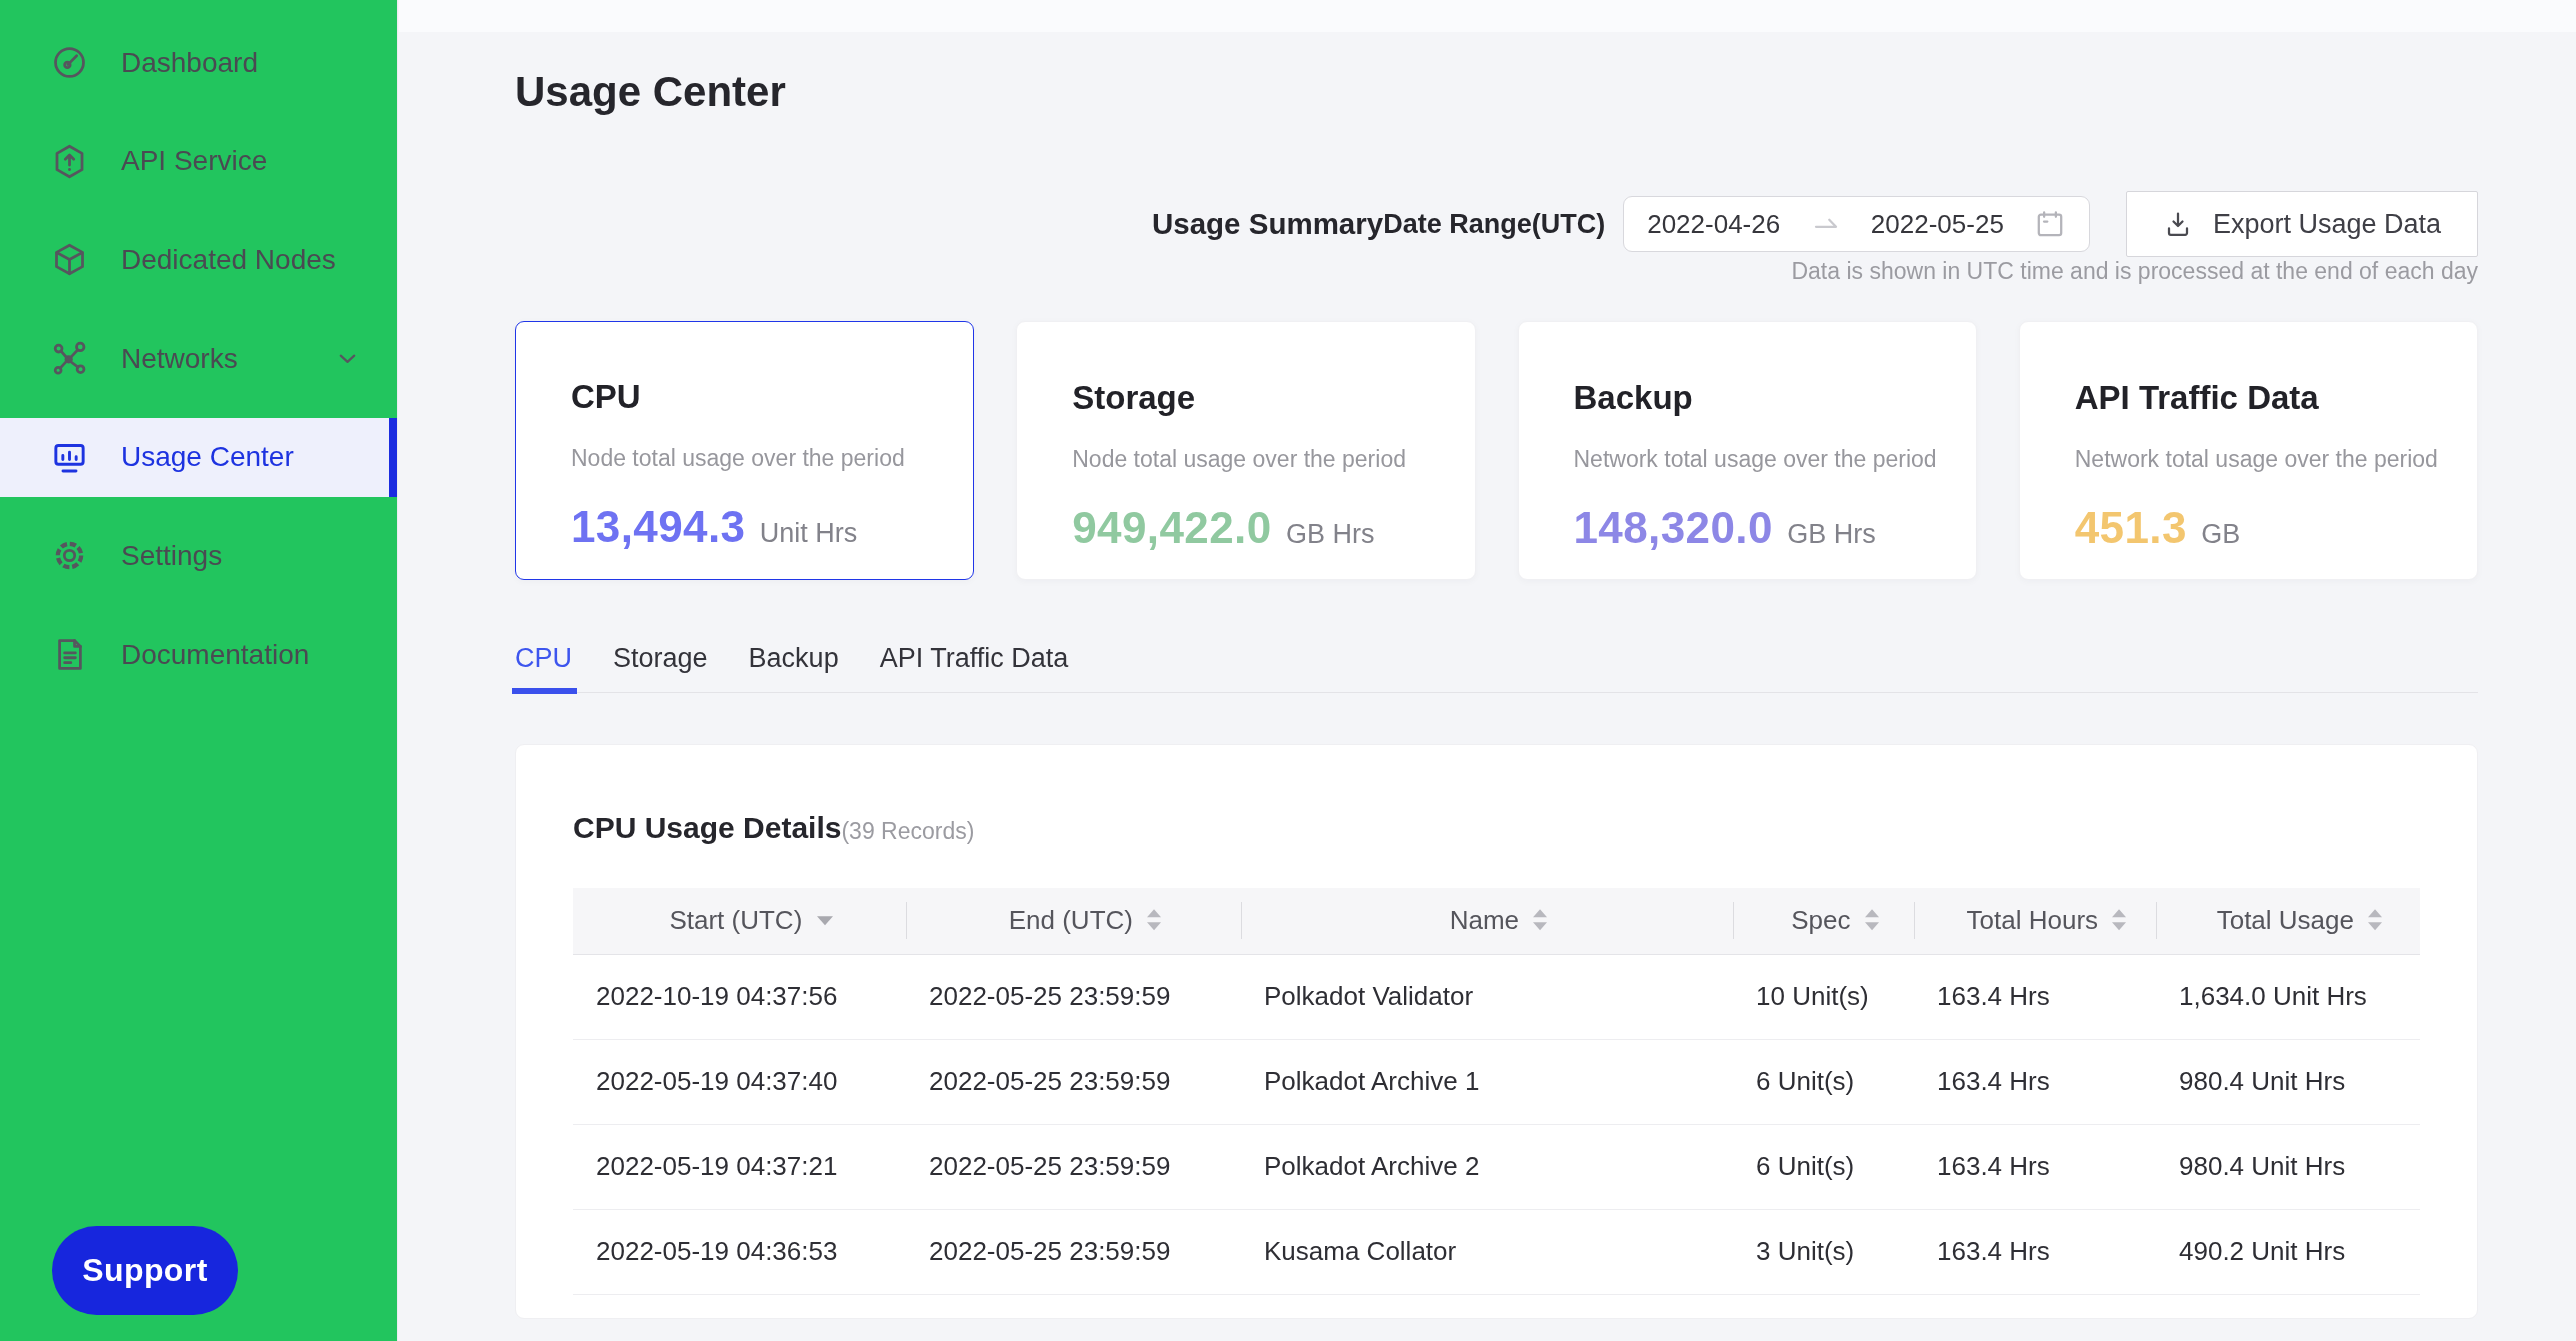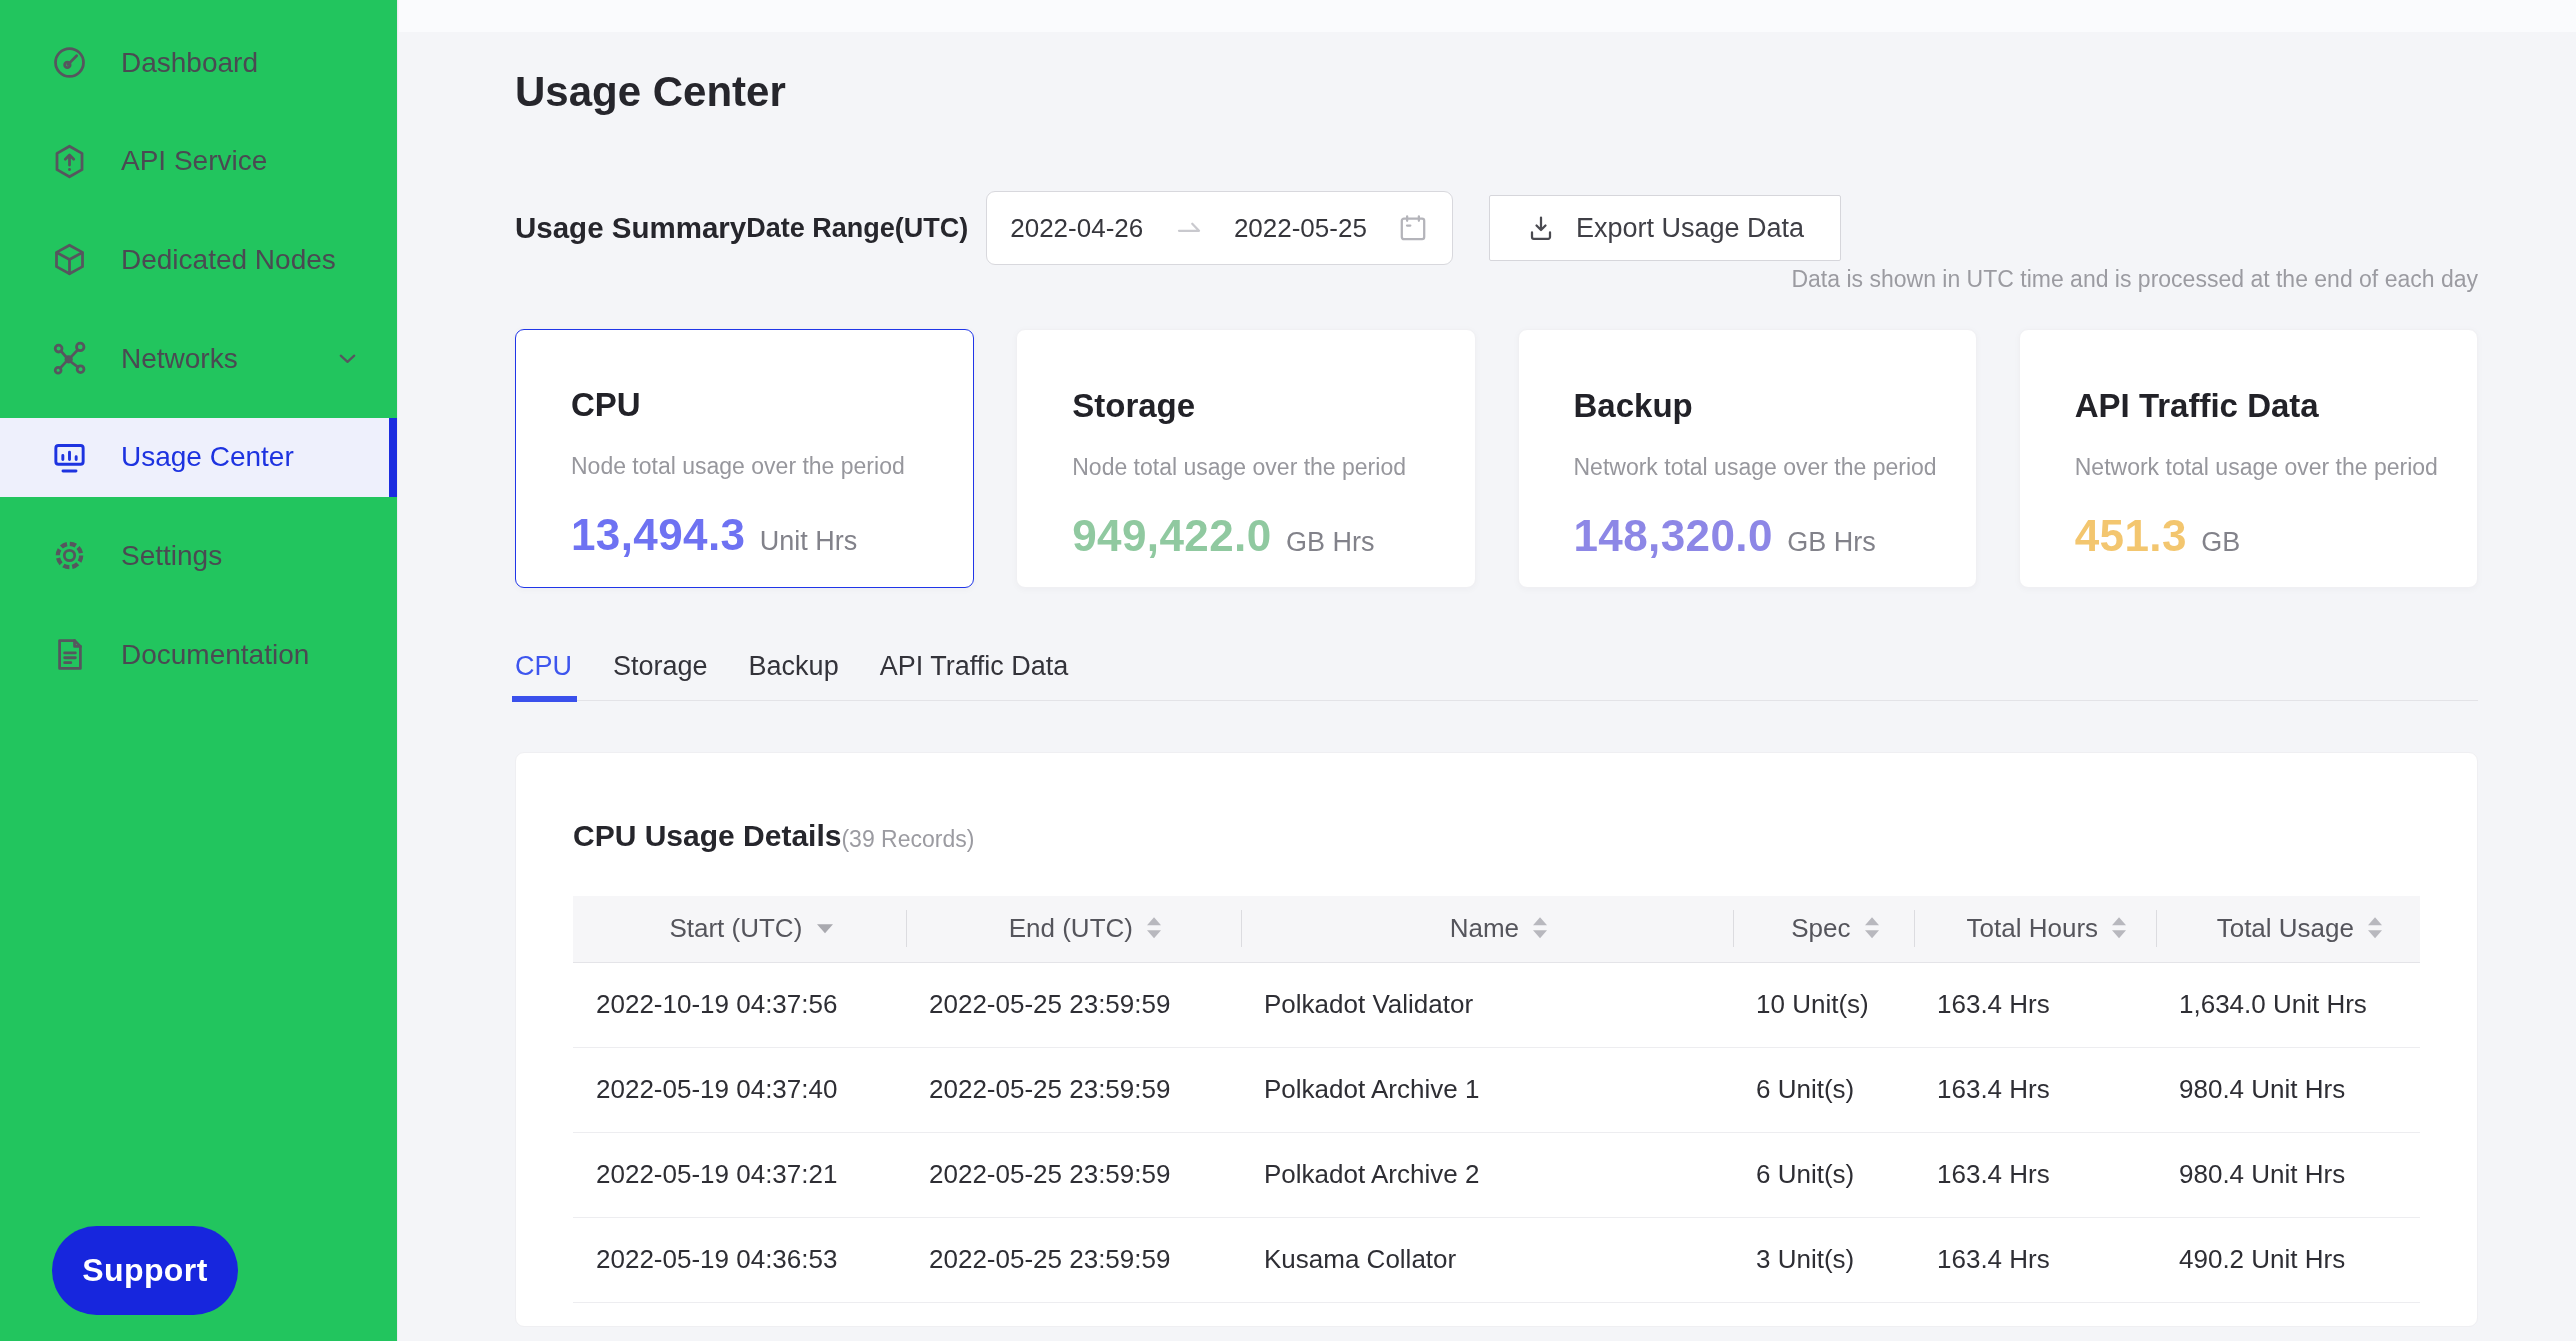--- a/index.html
+++ b/index.html
@@ -35,26 +35,26 @@
     display:flex; align-items:center; justify-content:center; cursor:pointer;
   }
 
   
   .main { margin-left:399px; height:1342px; position:relative; }
   .top-band { position:absolute; top:0; left:0; right:0; height:32px; background:#fafbfd; }
   .content { position:relative; padding:0 98px 0 116px; }
 
   .page-title { padding-top:68px; font-size:42px; font-weight:600; color:#26262c; }
 
-  .summary-row { display:flex; align-items:center; justify-content:flex-start; margin-top:75px; }
+  .summary-row { display:flex; align-items:center; justify-content:flex-end; margin-top:75px; }
   .summary-heading { font-size:29.5px; font-weight:600; color:#26262c; }
   .controls { display:flex; align-items:center; }
   .dr-label { font-size:27px; font-weight:700; color:#26262c; margin-right:18px; }
   .date-input {
-    width:467px; height:74px; background:#fff; border:0.9px solid #d8d8dd; border-radius:9px;
+    width:467px; height:56px; background:#fff; border:0.9px solid #d8d8dd; border-radius:9px;
     display:flex; align-items:center; justify-content:space-between; padding:0 23px; cursor:pointer;
   }
   .date-text { font-size:26px; color:#36363c; }
   .swap-arrow { color:#c9c9ce; width:30px; height:30px; }
   .cal-icon { color:#b4b4ba; width:32px; height:32px; }
   .export-btn {
     margin-left:36px; height:66px; background:#fff; border:0.9px solid #d6d6db; border-radius:2px;
     display:flex; align-items:center; gap:19.7px; padding:0 36px;
     font-size:27px; color:#3f3f46; cursor:pointer; white-space:nowrap;
   }

